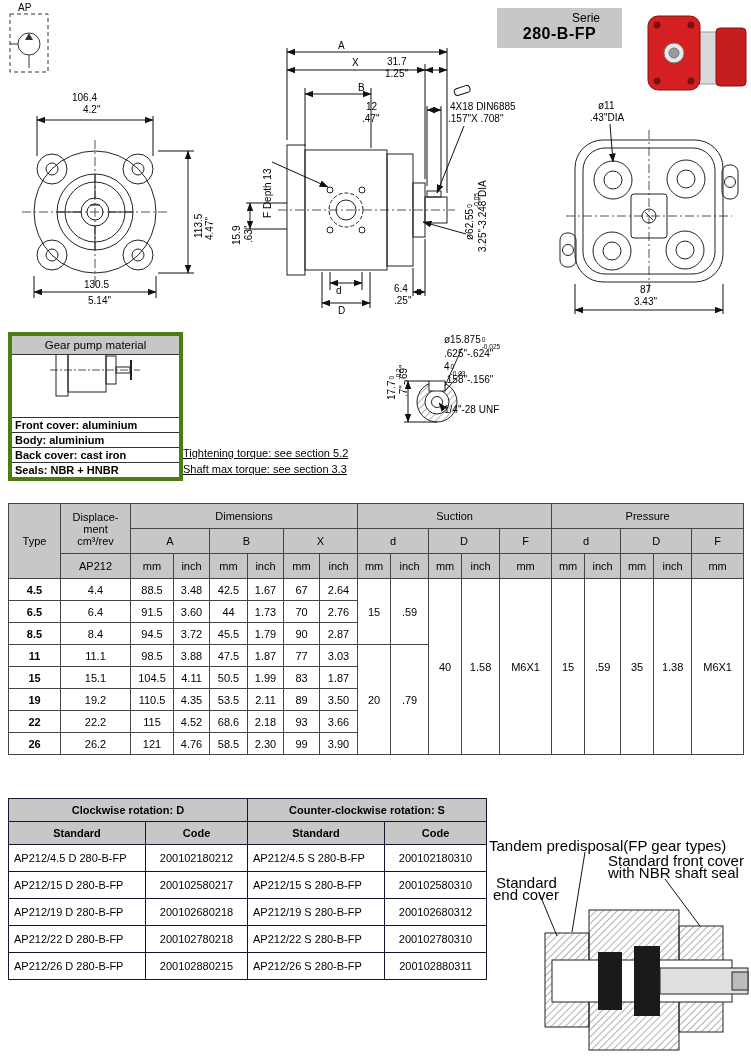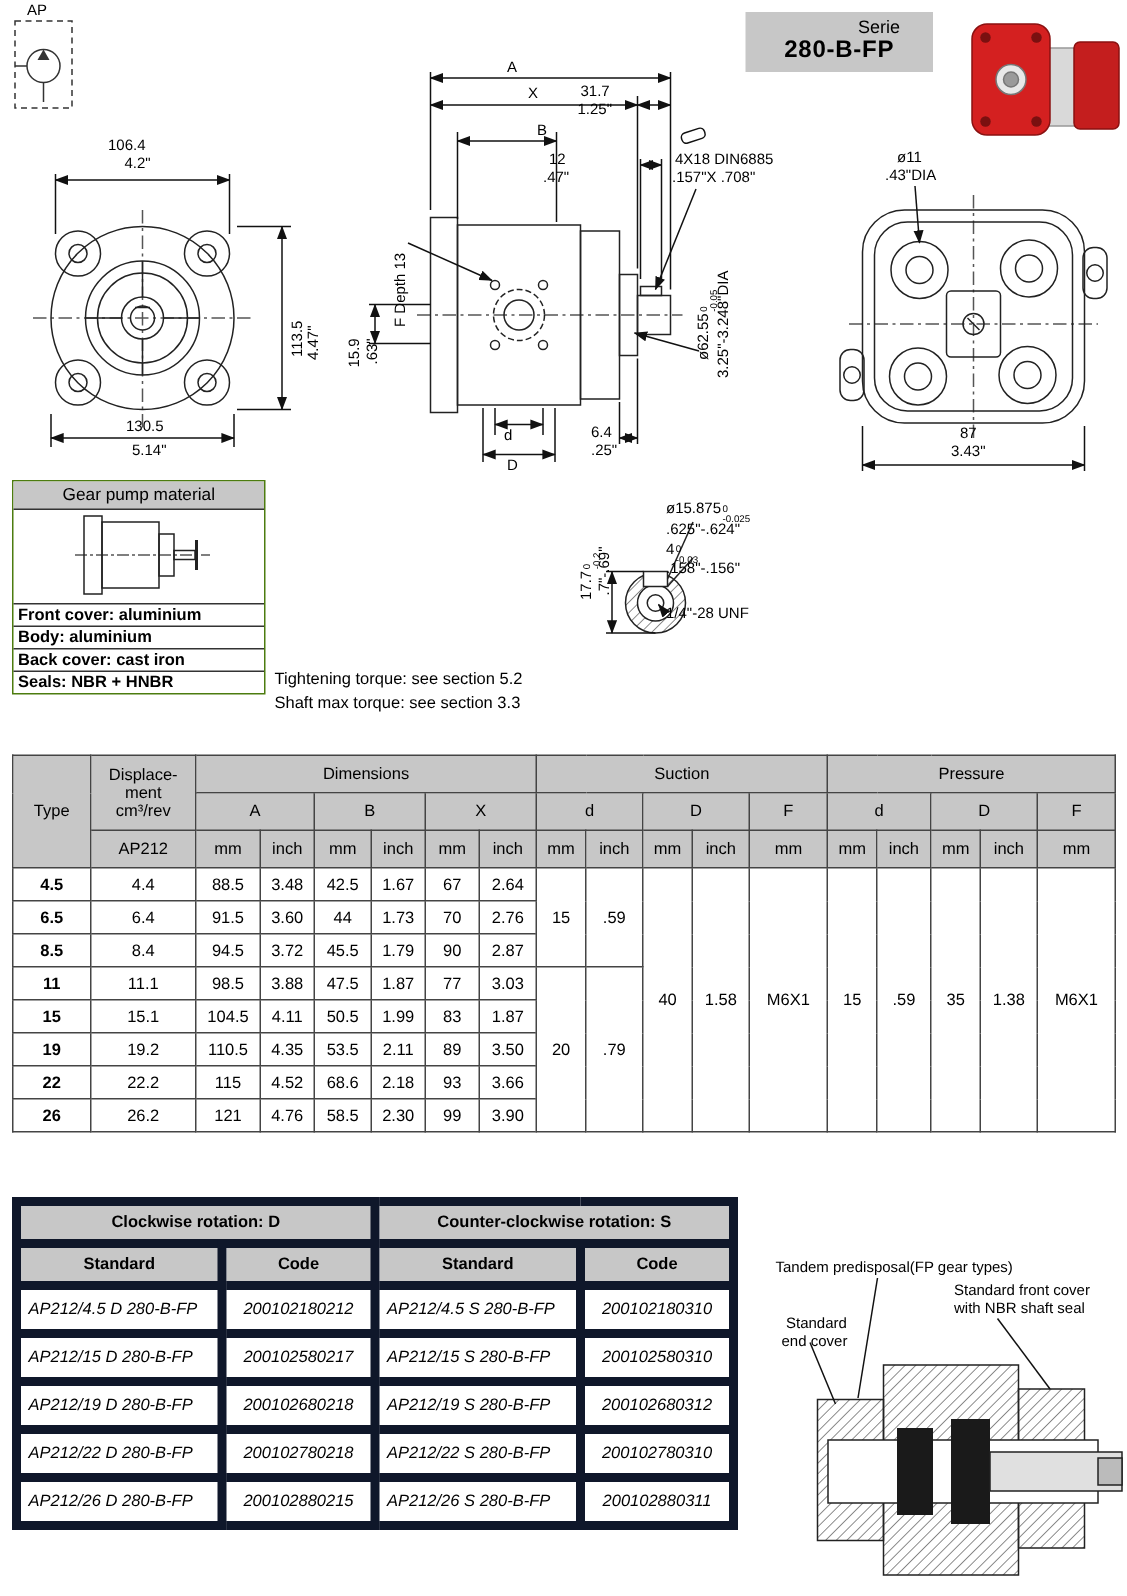--- a/index.html
+++ b/index.html
@@ -6,37 +6,37 @@
   body{width:751px;height:1064px;position:relative;background:#fff;color:#000;
        font-family:"Liberation Sans",sans-serif;overflow:hidden;}
   #art{position:absolute;left:0;top:0;}
   .lbl{position:absolute;font-size:10px;line-height:11px;white-space:nowrap;}
   .rot{transform:rotate(-90deg);transform-origin:0 0;}
   .tol{display:inline-flex;flex-direction:column;font-size:6.5px;line-height:6.5px;
        vertical-align:1px;margin-left:1px;text-align:left;}
   .serie{position:absolute;left:497px;top:8px;width:125px;height:40px;background:#c7c7c7;}
   .serie .s1{font-size:12px;text-align:right;padding:3px 22px 0 0;}
   .serie .s2{font-size:16px;font-weight:bold;text-align:center;letter-spacing:.5px;}
-  .matbox{position:absolute;left:8px;top:320px;width:167px;height:141px;border:1px solid #4d7c0f;}
+  .matbox{position:absolute;left:8px;top:332px;width:167px;height:141px;border:4px solid #4d7c0f;}
   .matbox .mtitle{height:18px;line-height:18px;background:#c7c7c7;border-bottom:1px solid #333;
        text-align:center;font-size:11.5px;}
   .matbox .mrows{position:absolute;left:0;right:0;bottom:0;}
   .matbox .mrow{height:14px;line-height:14px;border-top:1px solid #333;font-size:11px;padding-left:3px;font-weight:bold;}
-  .note{position:absolute;font-size:11px;white-space:nowrap;}
-  .ann{position:absolute;font-size:10px;line-height:12px;white-space:nowrap;margin-left:28px;}
+  .note{position:absolute;font-size:11px;white-space:nowrap;text-decoration:underline;}
+  .ann{position:absolute;font-size:15px;line-height:12px;white-space:nowrap;}
   table{border-collapse:collapse;table-layout:fixed;}
   .t1{position:absolute;left:8px;top:503px;width:735px;}
   .t1 th,.t1 td{border:1px solid #444;font-size:11px;text-align:center;padding:0;overflow:hidden;}
   .t1 thead th{background:#c7c7c7;font-weight:normal;height:24px;line-height:12px;}
   .t1 tbody td{height:21px;background:#fff;}
   .b{font-weight:bold;}
   .t2{position:absolute;left:8px;top:798px;width:478px;}
-  .t2 th,.t2 td{border:6px solid #0f172a;font-size:11px;padding:0;overflow:hidden;margin-left:19px;}
+  .t2 th,.t2 td{border:1px solid #0f172a;font-size:11px;padding:0;overflow:hidden;margin-left:19px;}
   .t2 thead th{background:#c7c7c7;font-weight:bold;height:22px;text-align:center;}
-  .t2 tbody td{height:26px;background:#fff;font-style:italic;}
+  .t2 tbody td{height:26px;background:#fff;}
   .t2 .std{text-align:left;padding-left:5px;}
   .t2 .code{text-align:center;}
 </style>
 </head>
 <body>
 
 <svg id="art" width="751" height="1064">
   <defs>
     <marker id="ar" viewBox="0 0 8 6" markerWidth="9" markerHeight="7" refX="7.5" refY="3" orient="auto-start-reverse">
       <path d="M0,0L8,3L0,6Z" fill="#111"></path>

